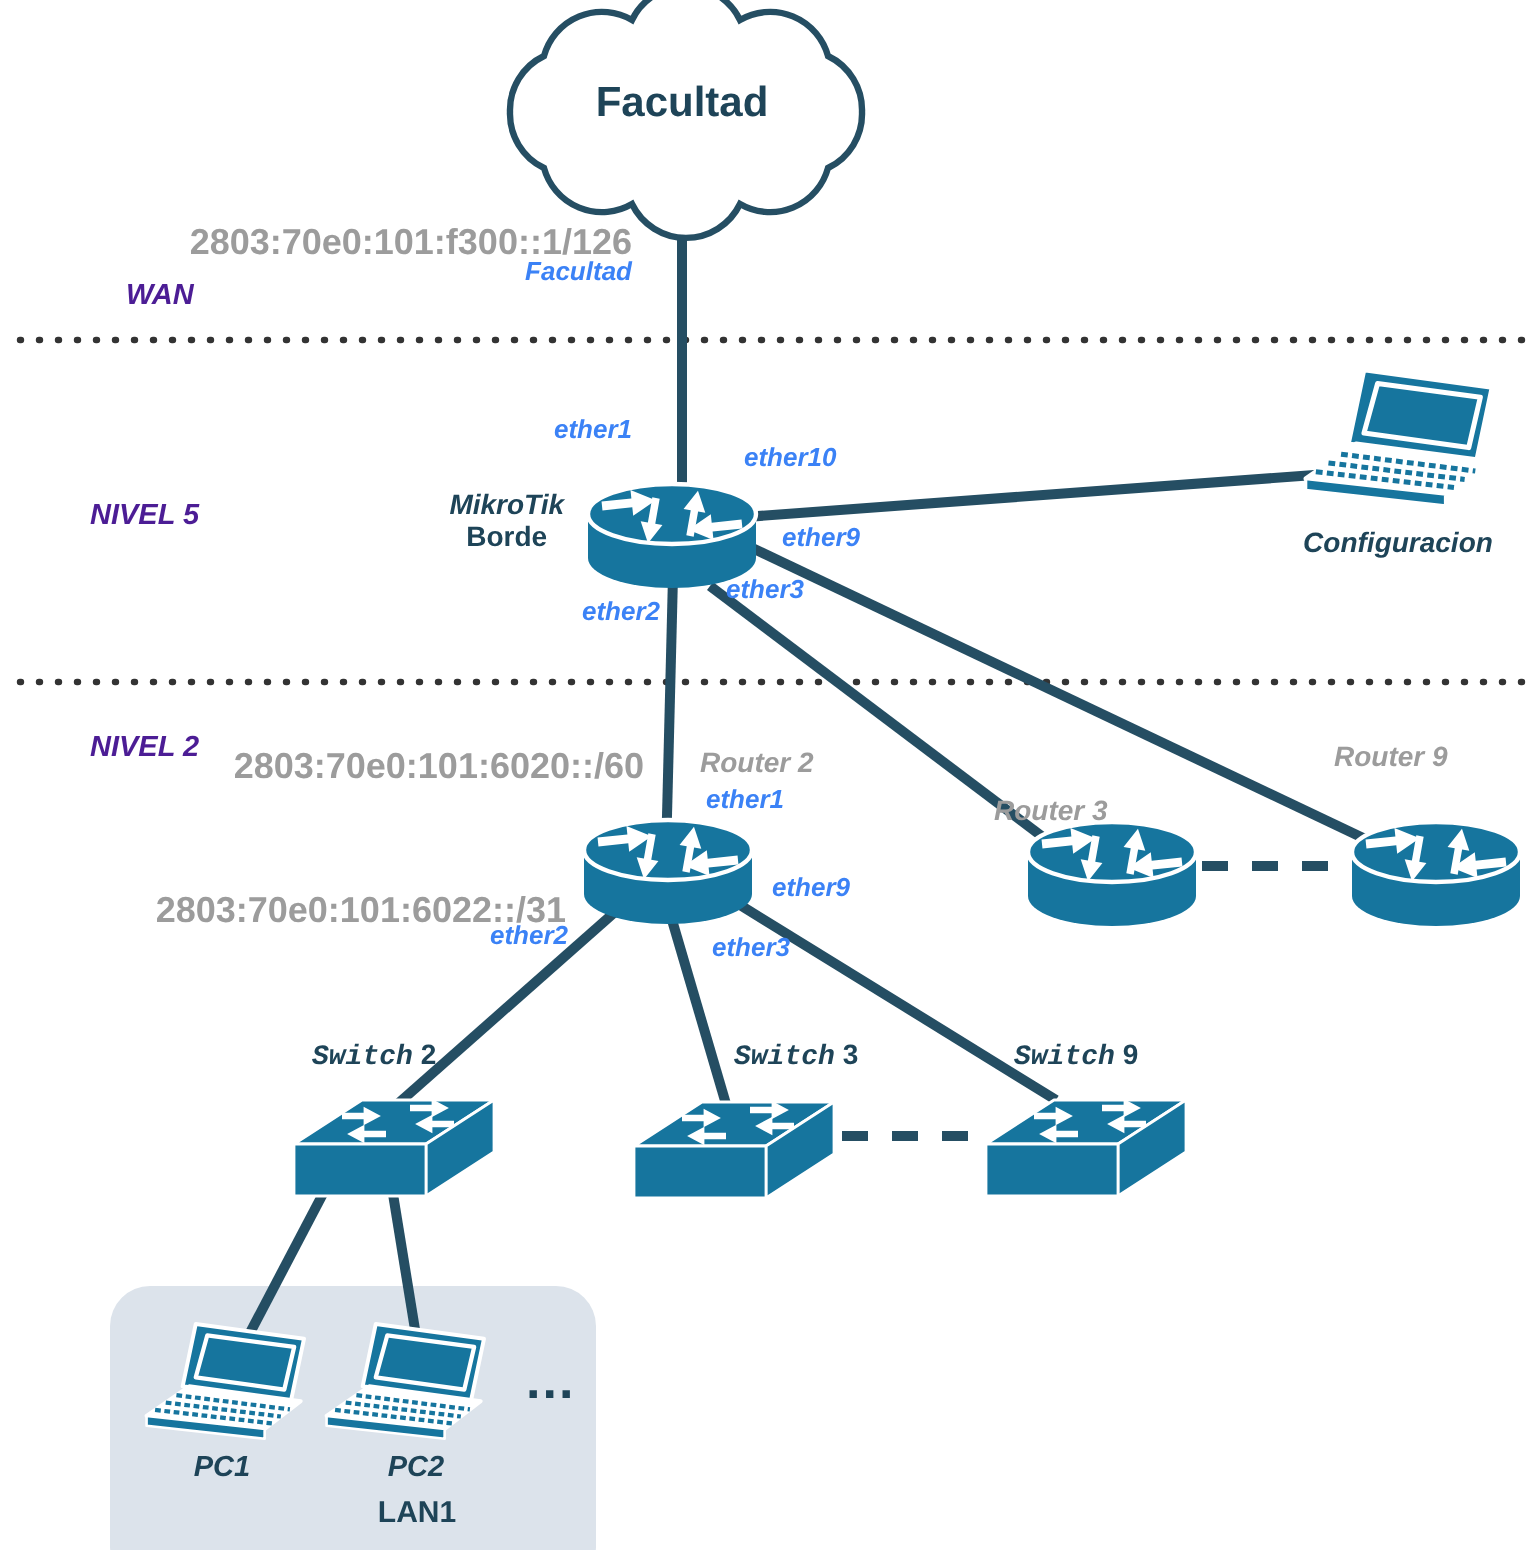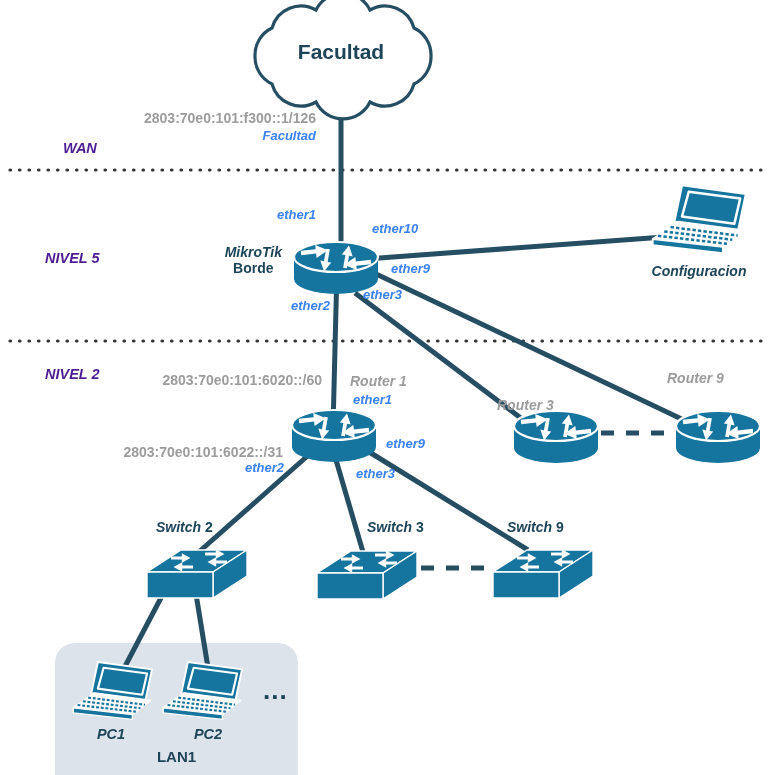--- a/index.html
+++ b/index.html
@@ -2,26 +2,26 @@
 <html><head>
 <meta charset="utf-8">
 <style>
   html,body{margin:0;padding:0;background:#fff;}
   #canvas{
     position:relative;width:769px;height:775px;background:#fff;overflow:hidden;
     font-family:"Liberation Sans",sans-serif;font-weight:700;
   }
   #net-svg{position:absolute;left:0;top:0;}
   .lbl{position:absolute;white-space:nowrap;line-height:1.12;}
-  .ip{font-size:14px;color:#9C9C9C;text-align:right;}
+  .ip{font-size:18px;color:#9C9C9C;text-align:right;}
   .iface{font-size:13px;color:#3b82f6;font-style:italic;}
   .zone{font-size:14.5px;color:#4c1d95;font-style:italic;}
   .grayname{font-size:14px;color:#9C9C9C;font-style:italic;}
   .nodename{font-size:14px;color:#1E4458;}
-  .nodename .word{font-style:italic;}
+  .nodename .word{font-style:italic;font-family:Liberation Mono, monospace;}
   .italic{font-style:italic;}
   .center{text-align:center;}
   #lbl-internet{font-size:21px;color:#1E4458;}
   #lbl-borde{font-size:14px;color:#1E4458;text-align:center;}
   #lbl-dots{font-size:26px;color:#1E4458;letter-spacing:1px;}
   #lbl-lan{font-size:15px;color:#1E4458;}
 </style>
 </head>
 <body>
 
@@ -114,21 +114,21 @@
   <div class="lbl iface" style="left:372px;top:222px;">ether10</div>
   <div class="lbl iface" style="left:391px;top:262px;">ether9</div>
   <div class="lbl iface" style="left:363px;top:288px;">ether3</div>
   <div class="lbl iface" style="left:291px;top:299px;">ether2</div>
 
   <div class="lbl nodename italic center" style="left:640px;top:264px;width:118px;">Configuracion</div>
 
   <div class="lbl zone" style="left:45px;top:366px;">NIVEL 2</div>
 
   <div class="lbl ip" style="right:447px;top:373px;">2803:70e0:101:6020::/60</div>
-  <div class="lbl grayname" style="left:350px;top:374px;">Router 1</div>
+  <div class="lbl grayname" style="left:350px;top:374px;">Router 2</div>
   <div class="lbl iface" style="left:353px;top:393px;">ether1</div>
   <div class="lbl ip" style="right:486px;top:445px;">2803:70e0:101:6022::/31</div>
   <div class="lbl iface" style="left:245px;top:461px;">ether2</div>
   <div class="lbl iface" style="left:386px;top:437px;">ether9</div>
   <div class="lbl iface" style="left:356px;top:467px;">ether3</div>
 
   <div class="lbl grayname" style="left:497px;top:371px;margin-top:27px;">Router 3</div>
   <div class="lbl grayname" style="left:667px;top:371px;">Router 9</div>
 
   <div class="lbl nodename" style="left:156px;top:520px;">
@@ -140,15 +140,15 @@
     <span>3</span>
   </div>
   <div class="lbl nodename" style="left:507px;top:520px;">
     <span class="word">Switch</span>
     <span>9</span>
   </div>
 
   <div class="lbl nodename italic center" style="left:81px;top:726px;width:60px;font-size:14.5px;">PC1</div>
   <div class="lbl nodename italic center" style="left:178px;top:726px;width:60px;font-size:14.5px;">PC2</div>
   <div class="lbl" id="lbl-dots" style="left:263px;top:676px;">...</div>
-  <div class="lbl center" id="lbl-lan" style="left:55px;top:749px;width:243px;">LAN1</div>
+  <div class="lbl center" id="lbl-lan" style="left:55px;top:749px;width:243px;padding-left:32px;">LAN1</div>
 
 </div>
 
 </body></html>

